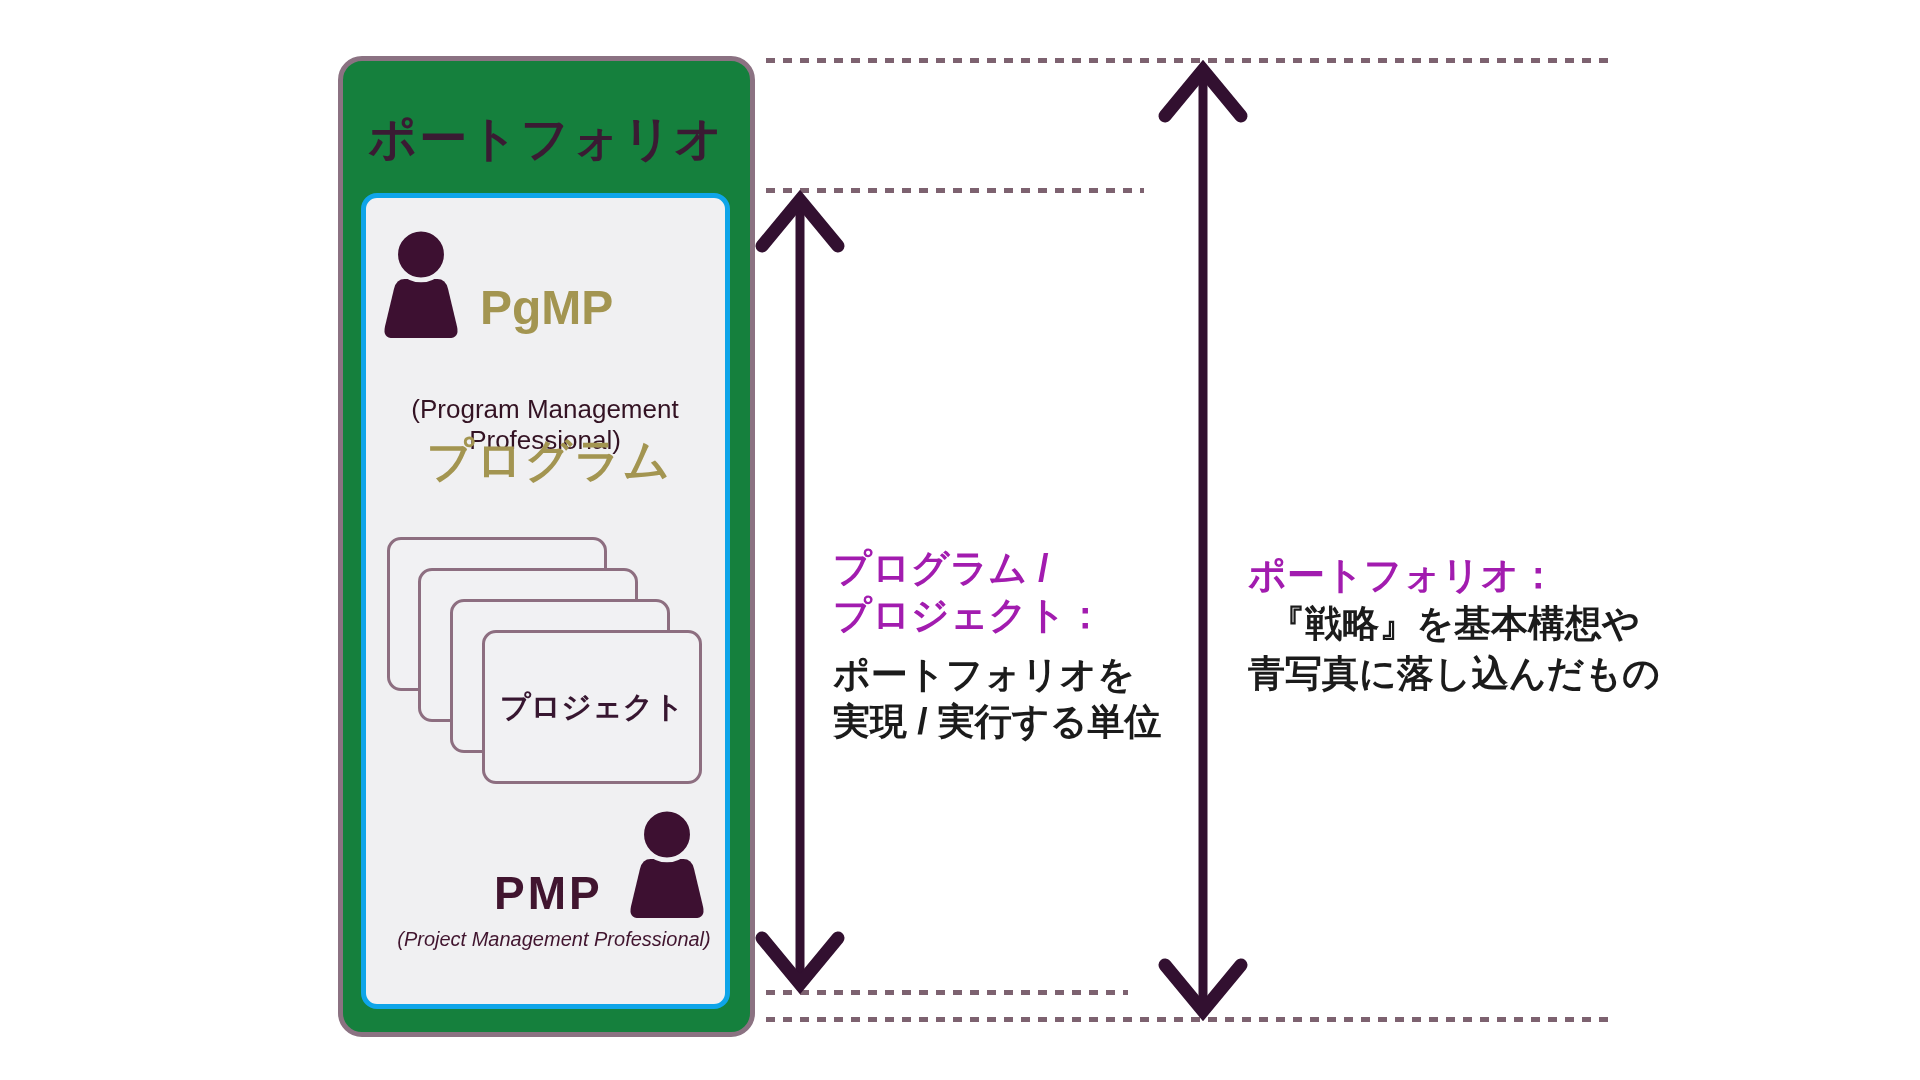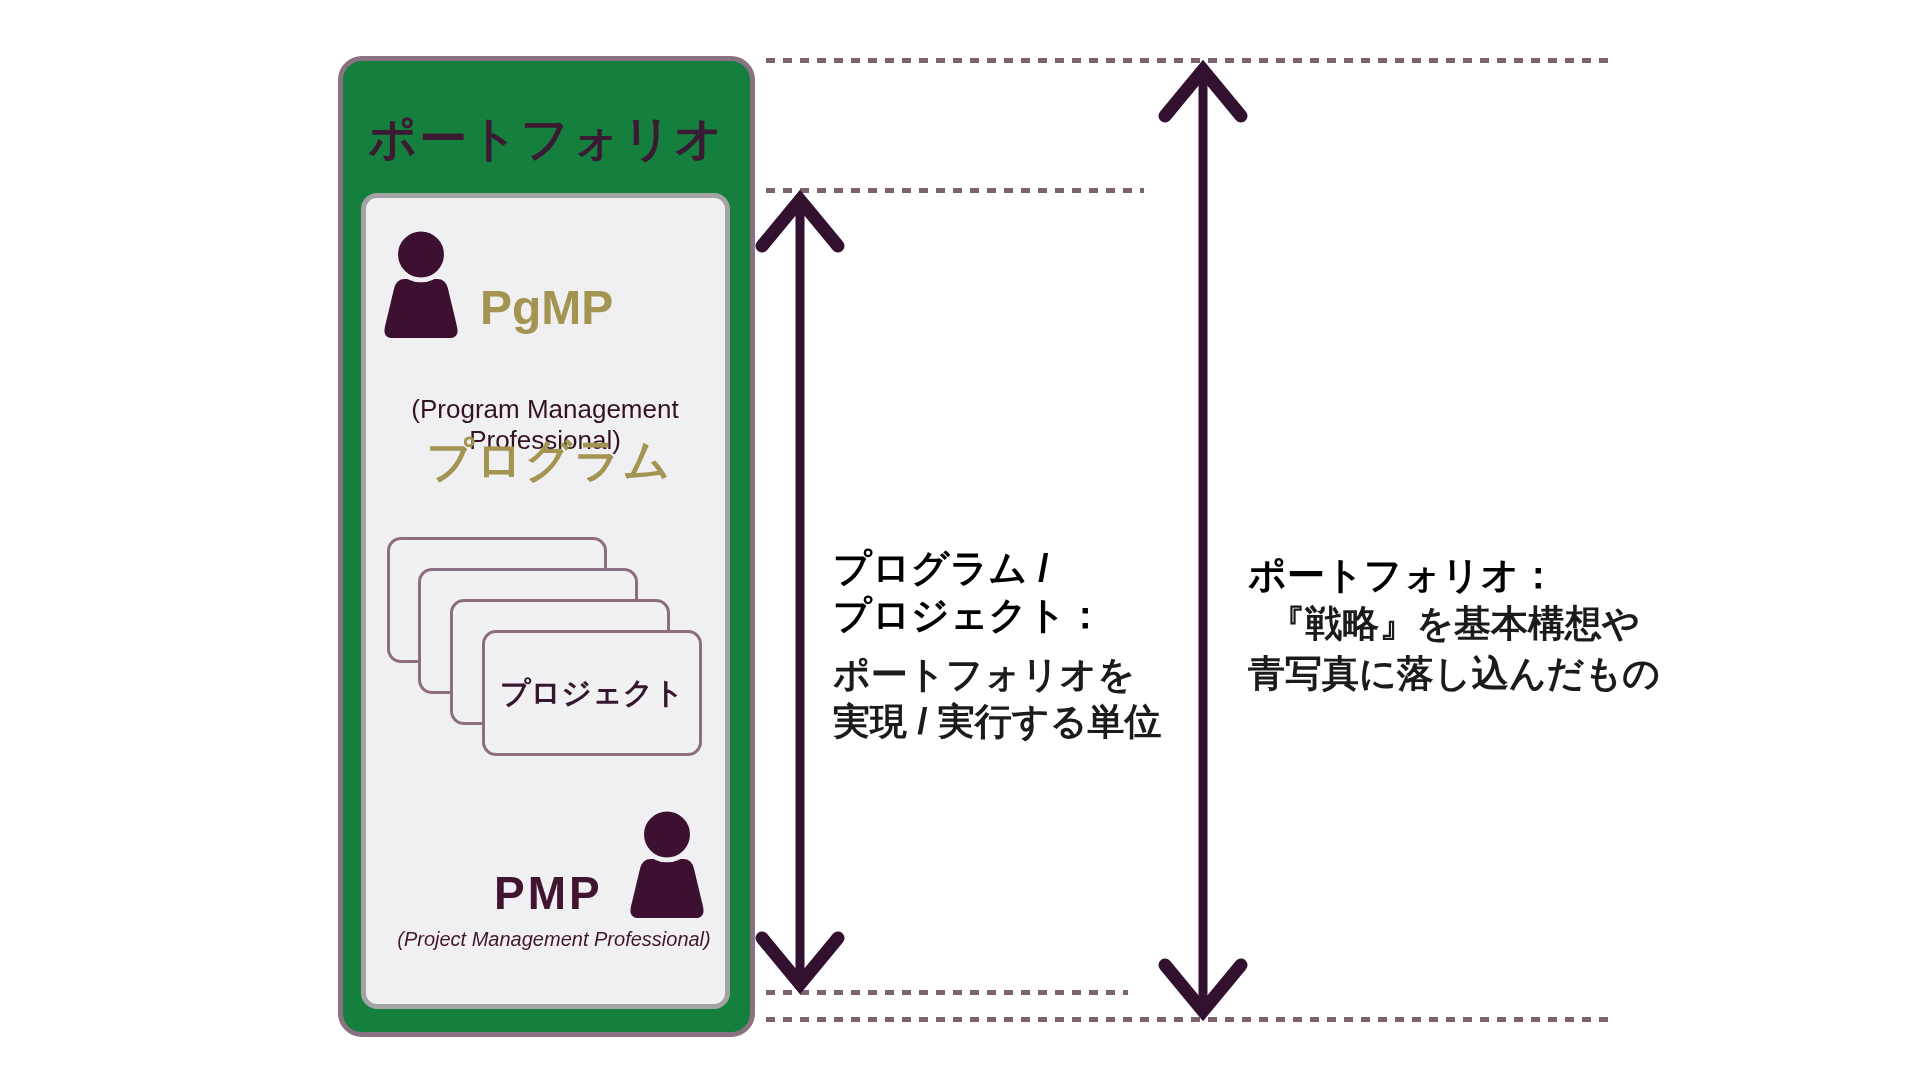--- a/index.html
+++ b/index.html
@@ -17,21 +17,21 @@
     box-sizing:border-box;
   }
   .portfolio-title{
     left:0;top:46px;width:100%;text-align:center;
     font-size:48px;font-weight:bold;color:#3a1b33;letter-spacing:2px;
   }
 
   
   .program-box{
     left:18px;top:132px;width:369px;height:816px;
-    border:5px solid #a3a3a3;border-radius:16px;background:#f0f0f2;
+    border:5px solid #0ea5e9;border-radius:16px;background:#f0f0f2;
     box-sizing:border-box;
   }
 
   .person-icon{display:block;}
 
   .pgmp-group{left:14px;top:30px;width:330px;height:110px;}
   .pgmp-icon{left:0;top:0;}
   .pgmp-label{
     left:100px;top:52px;font-size:48px;font-weight:bold;color:#a39551;
   }
@@ -41,21 +41,21 @@
   }
 
   .program-label{
     left:4px;top:232px;width:100%;text-align:center;
     font-size:46px;font-weight:bold;color:#a39551;letter-spacing:2px;
   }
 
   
   .project-stack{left:21px;top:339px;width:341px;height:240px;}
   .project-card{
-    width:220px;height:126px;background:#f1f1f3;
+    width:220px;height:154px;background:#f1f1f3;
     border:3px solid #8d6e80;border-radius:14px;box-sizing:border-box;
   }
   .card-1{left:0px;top:0px;}
   .card-2{left:31px;top:31px;}
   .card-3{left:63px;top:62px;}
   .card-front{
     left:95px;top:93px;display:flex;align-items:center;justify-content:center;
   }
   .project-card-label{
     font-size:30px;font-weight:bold;color:#371630;
@@ -83,21 +83,21 @@
 
   
   .arrow-svg line,.arrow-svg polyline{
     stroke:#321030;fill:none;stroke-linecap:round;
   }
   .arrow-stem{stroke-width:9;}
   .arrow-head{stroke-width:13;stroke-linejoin:miter;}
 
   
   .annotation{line-height:47px;}
-  .ann-heading{font-size:38px;font-weight:bold;color:#000000;}
+  .ann-heading{font-size:38px;font-weight:bold;color:#a21caf;}
   .ann-body{font-size:37px;font-weight:bold;color:#1b1b1b;}
   .mid-annotation{left:833px;top:545px;}
   .mid-annotation .ann-body{margin-top:12px;}
   .right-annotation{left:1248px;top:552px;}
   .right-annotation .ann-body{line-height:50px;text-align:center;}
 </style>
 </head>
 <body>
 
 <div class="abs portfolio-box">

